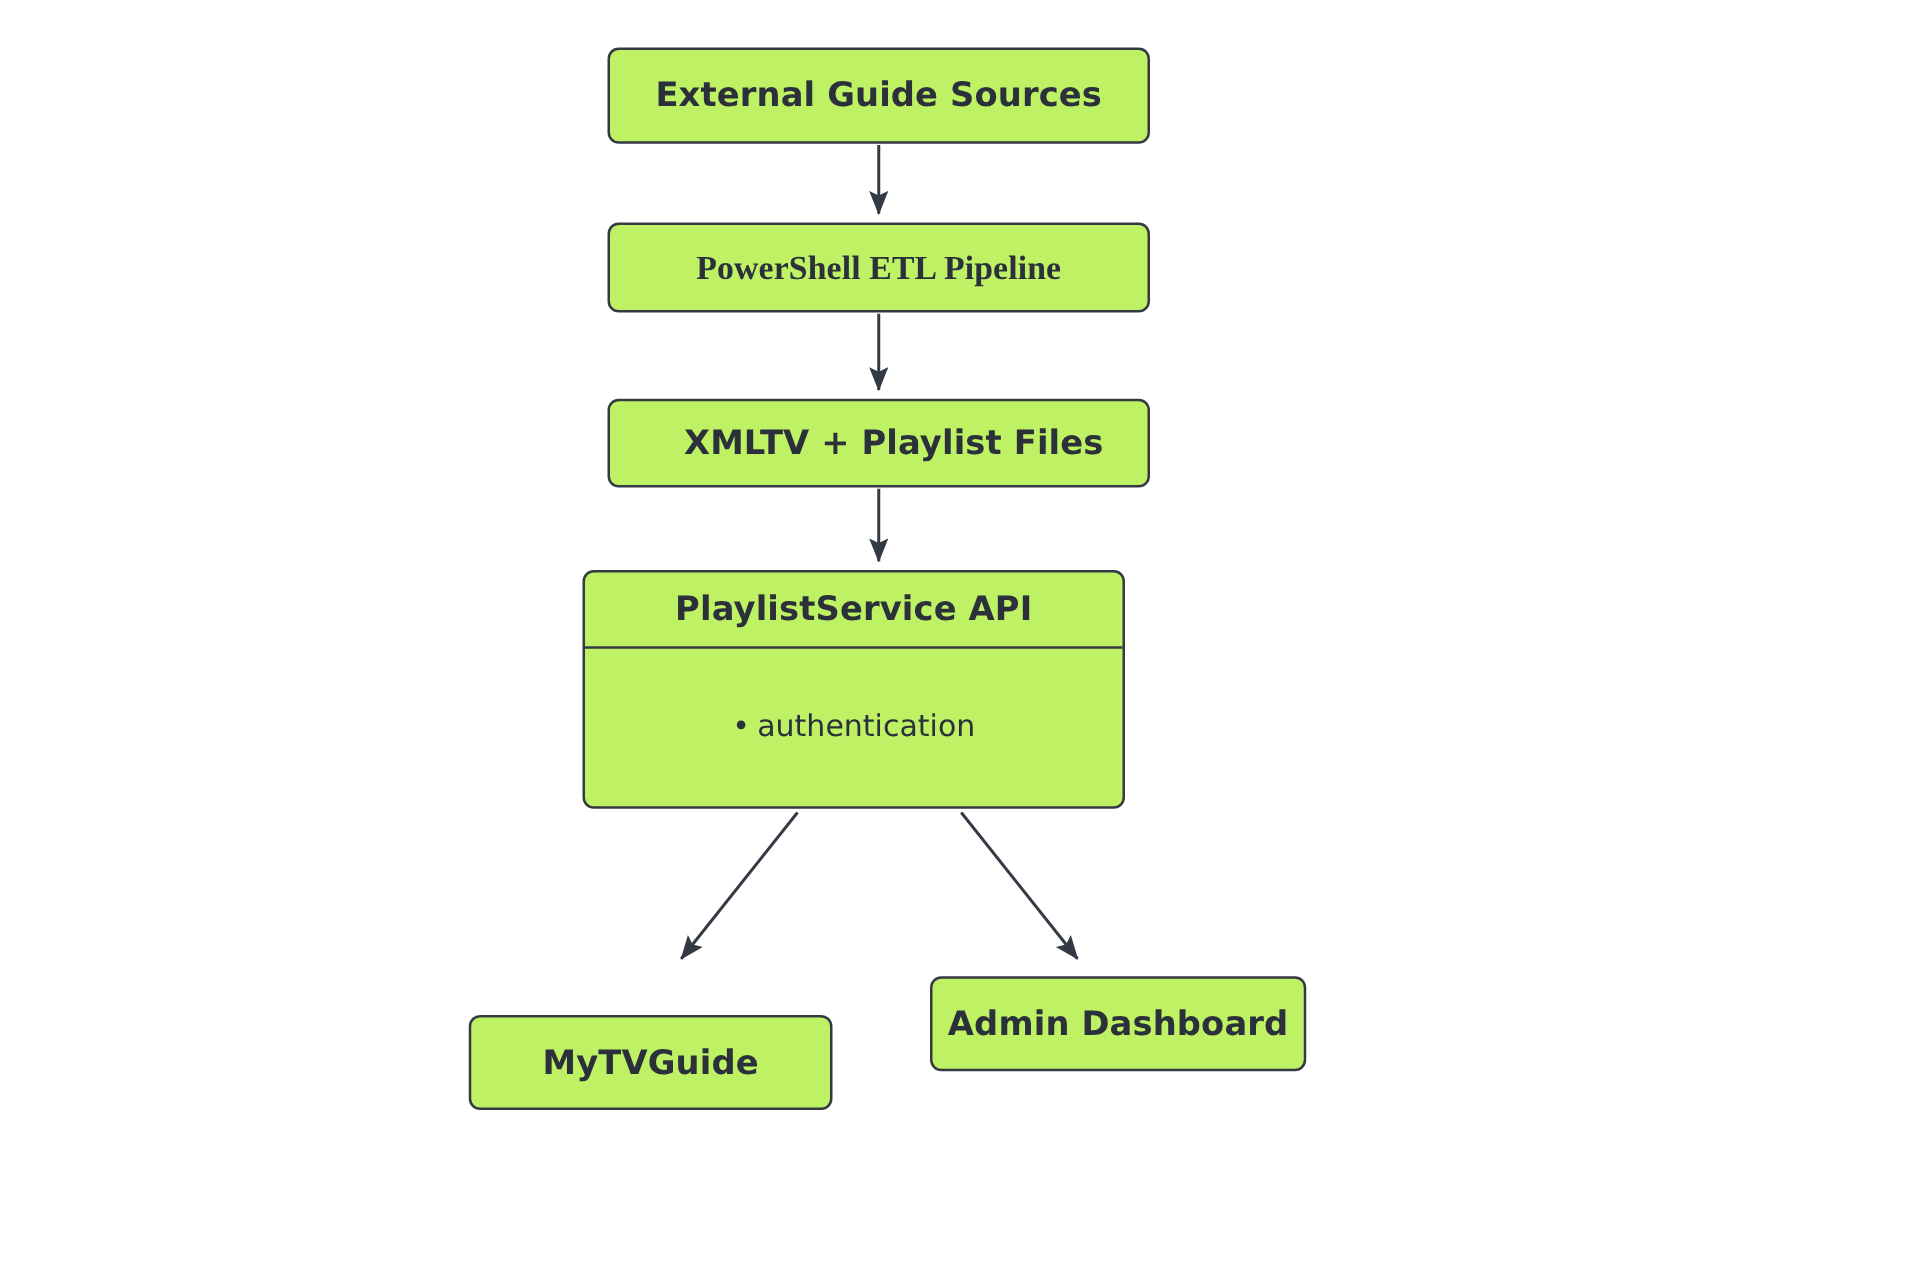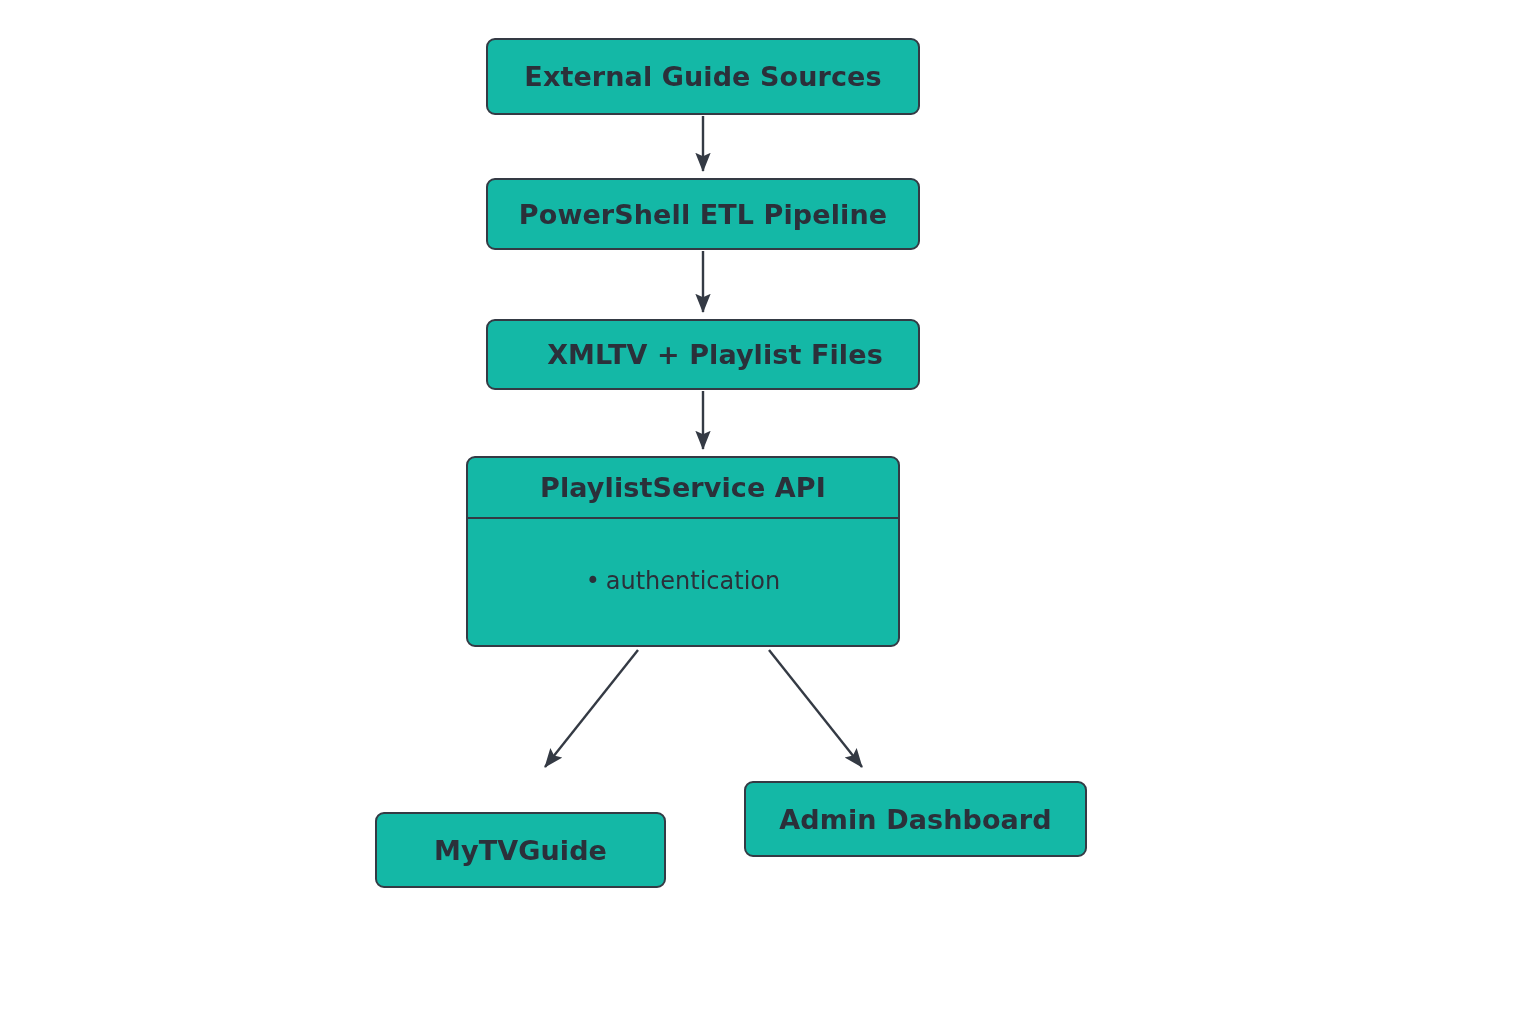--- a/index.html
+++ b/index.html
@@ -30,44 +30,44 @@
     width: 1536px;
     height: 1024px;
     pointer-events: none;
   }
 
   .node {
     position: absolute;
     box-sizing: border-box;
     border: 2.2px solid #343a44;
     border-radius: 9px;
-    background: #14b8a6;
+    background: #bef264;
     display: flex;
     flex-direction: column;
   }
 
   .node-title {
     flex: 1 1 auto;
     display: flex;
     align-items: center;
     justify-content: center;
     color: #2b303a;
     font-weight: bold;
     font-size: 27px;
     letter-spacing: 0.1px;
     white-space: nowrap;
   }
 
   
   #node-external   { left: 486px; top: 38px;  width: 434px; height: 77px; }
-  #node-etl        { left: 486px; top: 178px; width: 434px; height: 72px; }
+  #node-etl        { left: 486px; top: 178px; width: 434px; height: 72px; font-family: Liberation Serif, serif; }
   #node-xmltv      { left: 486px; top: 319px; width: 434px; height: 71px; padding-left: 24px; }
   #node-api        { left: 466px; top: 456px; width: 434px; height: 191px; }
   #node-mytvguide  { left: 375px; top: 812px; width: 291px; height: 76px; }
-  #node-admin      { left: 744px; top: 781px; width: 343px; height: 76px; }
+  #node-admin      { left: 744px; top: 781px; width: 301px; height: 76px; }
 
   
   #node-api .node-title {
     flex: 0 0 59px;
     height: 59px;
     border-bottom: 2.2px solid #343a44;
   }
   .node-body {
     flex: 1 1 auto;
     display: flex;

